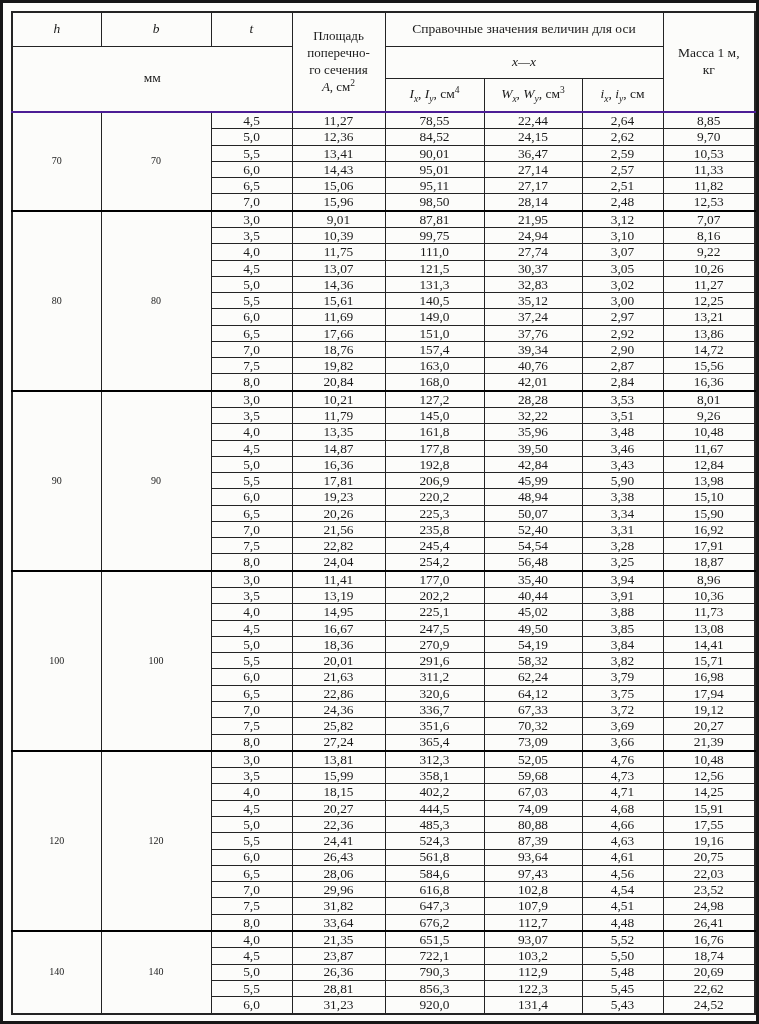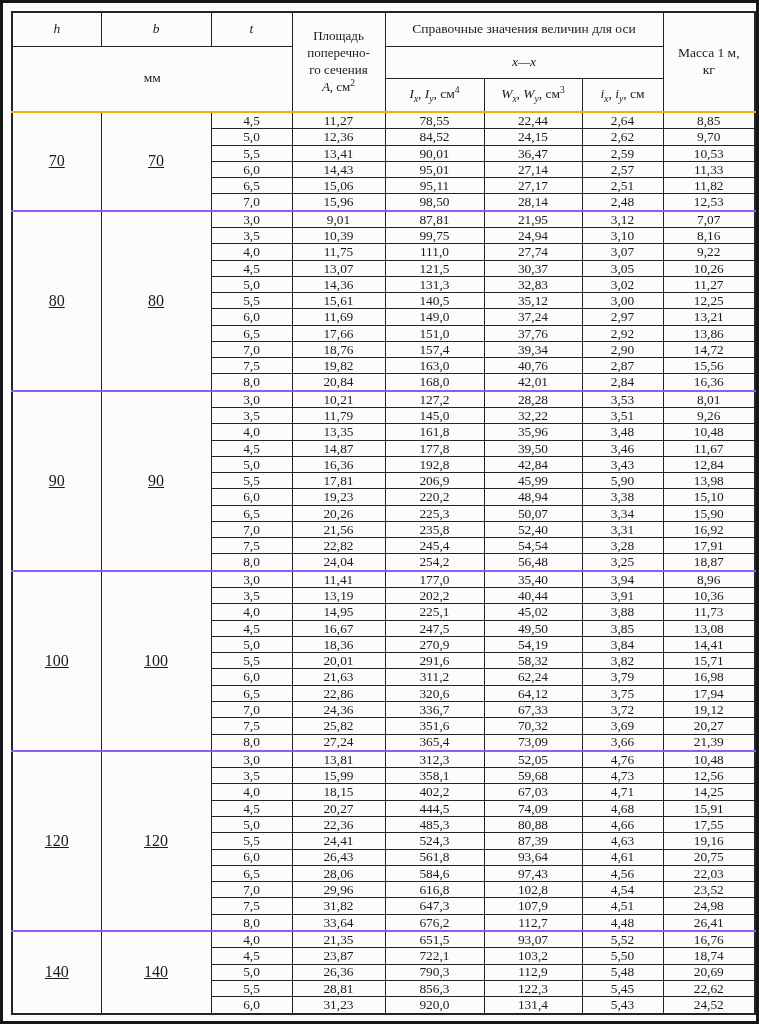--- a/index.html
+++ b/index.html
@@ -35,28 +35,28 @@
   td {
     font-size: 13.4px;
     text-align: center;
     vertical-align: middle;
     padding: 0 2px;
     line-height: 1;
   }
   thead tr.hrow1 { height: 34px; }
   thead tr.hrow2 { height: 32px; }
   thead tr.hrow3 { height: 34px; }
-  tbody tr.group-start td { border-top: 2px solid #8b5cf6; }
+  tbody tr.group-start td { border-top: 2px solid #000000; }
   tbody tr:first-child td { border-top: 2px solid #1f1f1f; }
-  thead th.deep { border-bottom: 2px solid #eab308; }
+  thead th.deep { border-bottom: 2px solid #4c1d95; }
   .it { font-style: italic; }
   sub { font-style: italic; font-size: 9.5px; vertical-align: sub; line-height: 0; }
   sup { font-size: 9.5px; vertical-align: super; line-height: 0; }
   th.area-cell { font-size: 13px; line-height: 1.3; }
-  td.dim { font-size: 16px; text-decoration: underline; }
+  td.dim { font-size: 10px; }
 </style>
 </head>
 <body>
 
 <div class="page">
   <table class="props">
     <colgroup>
       <col style="width:89px">
       <col style="width:110px">
       <col style="width:81px">

